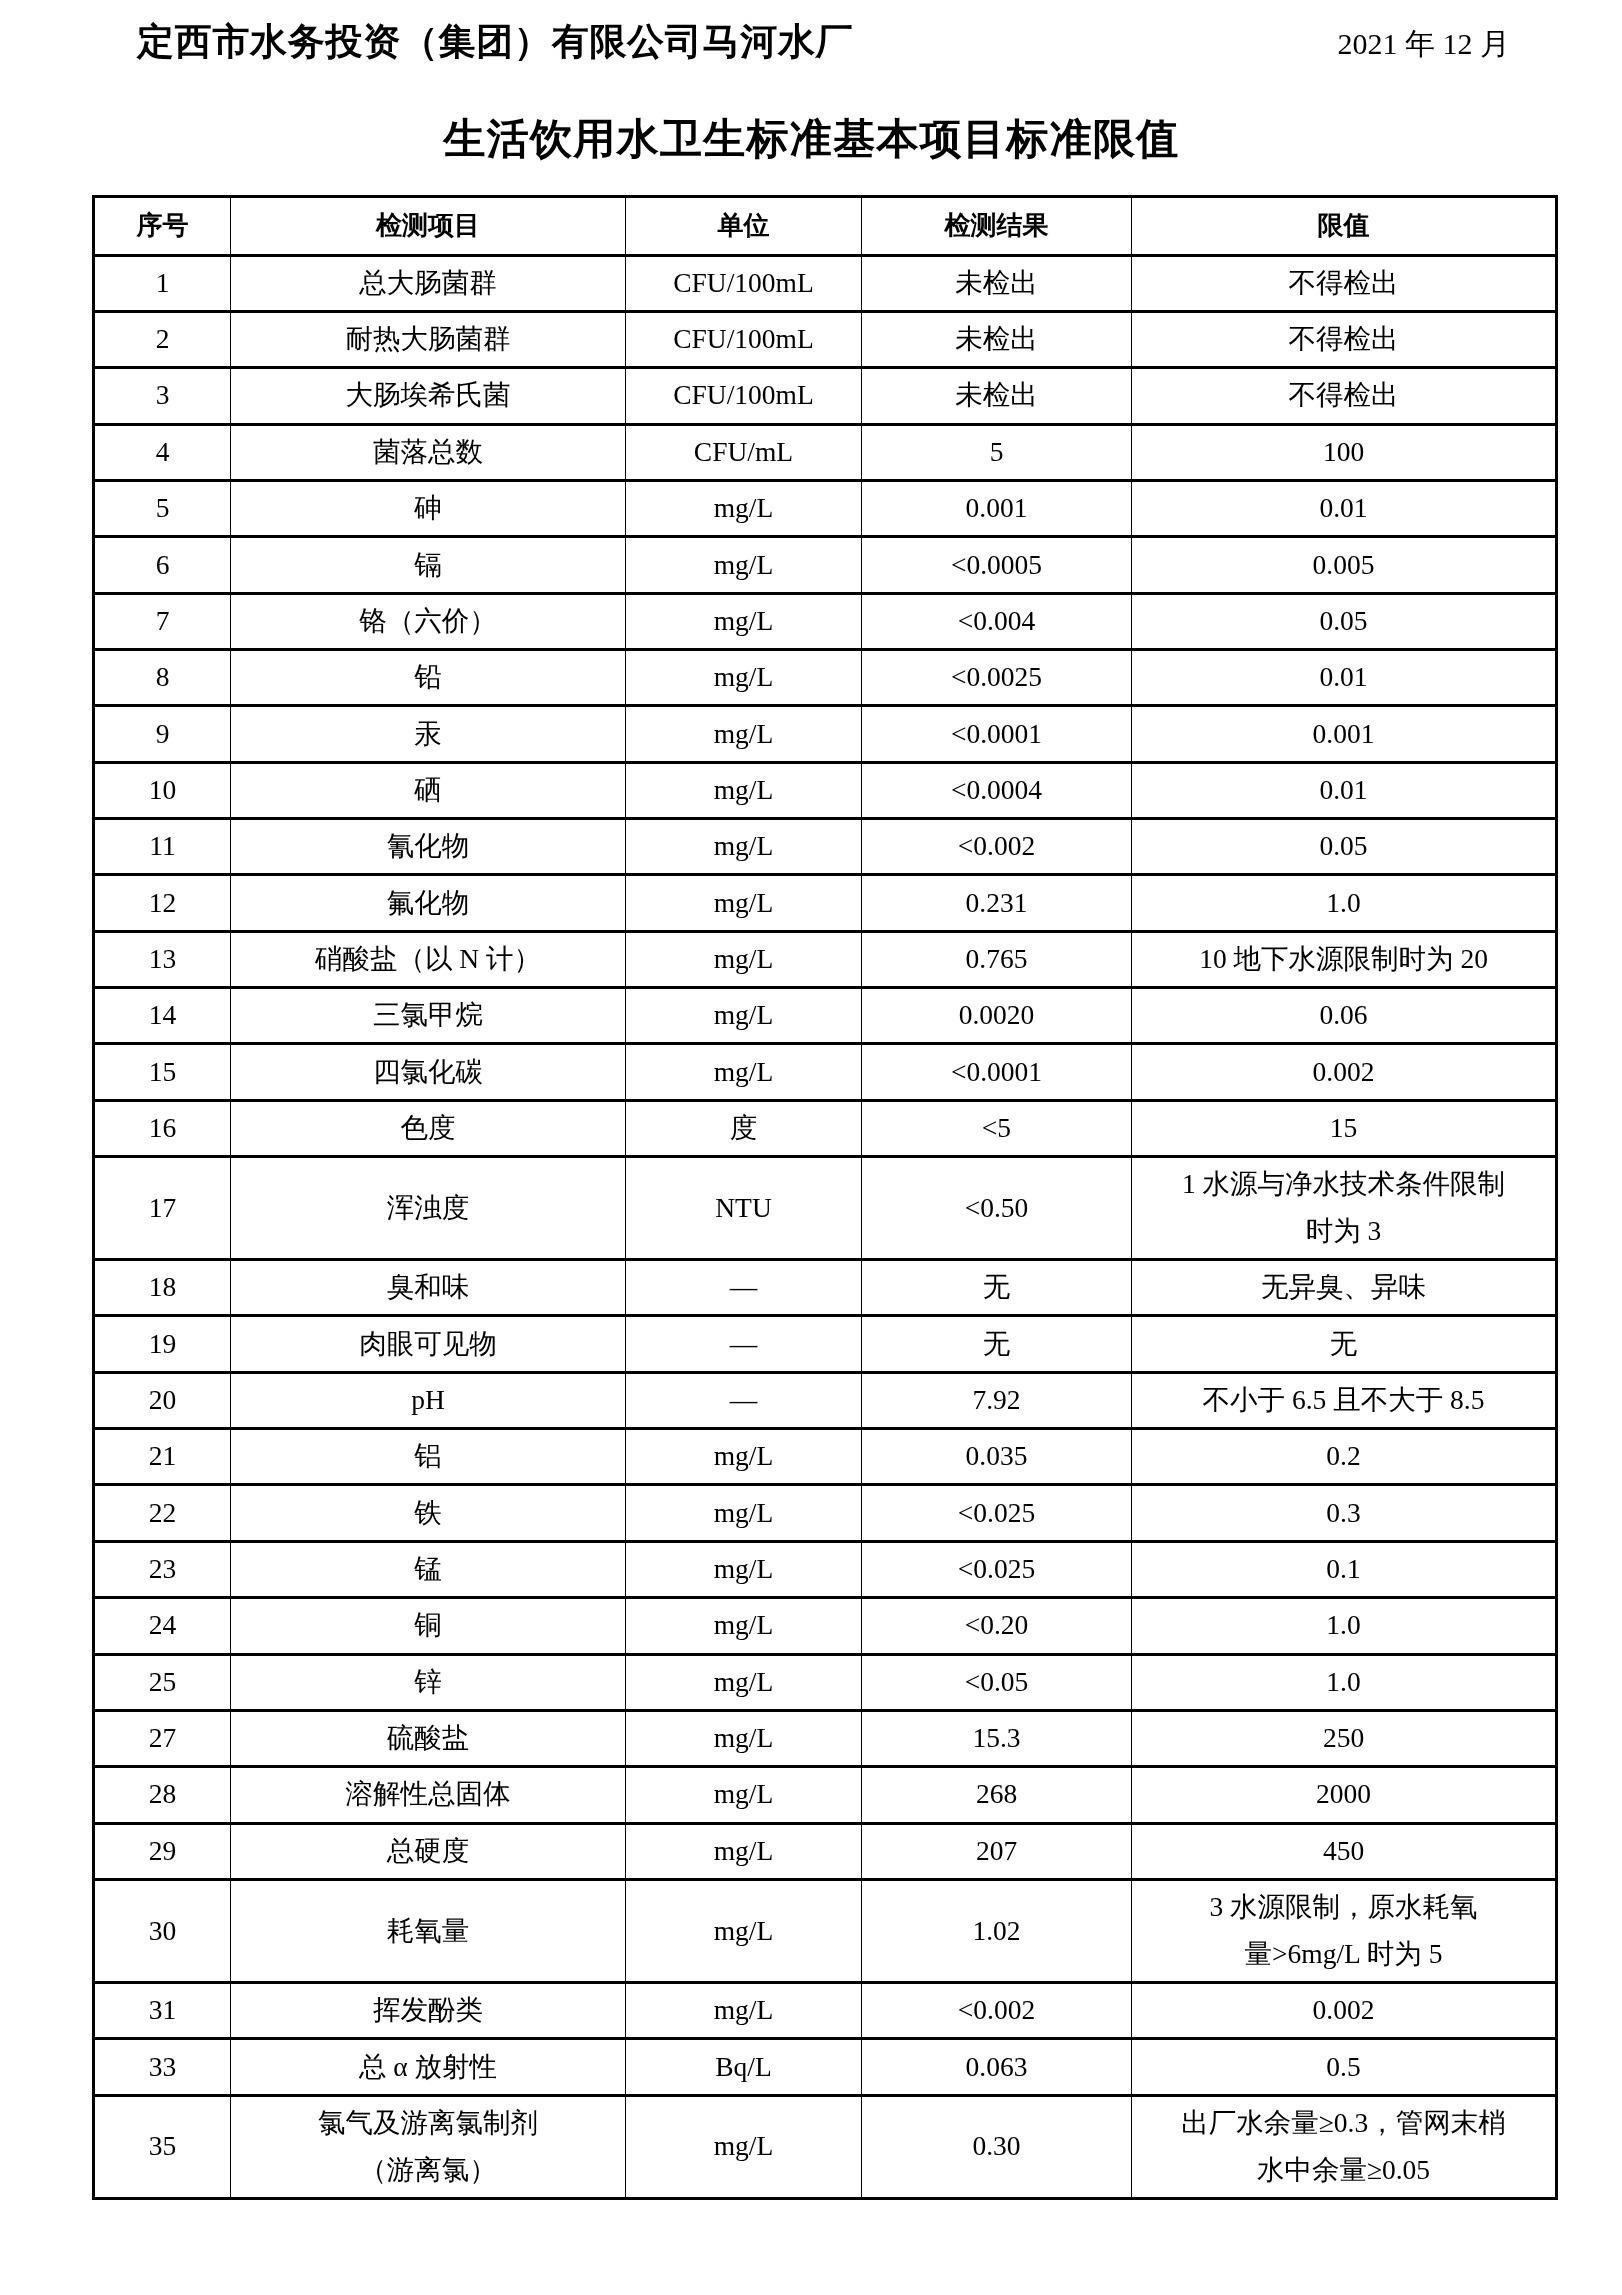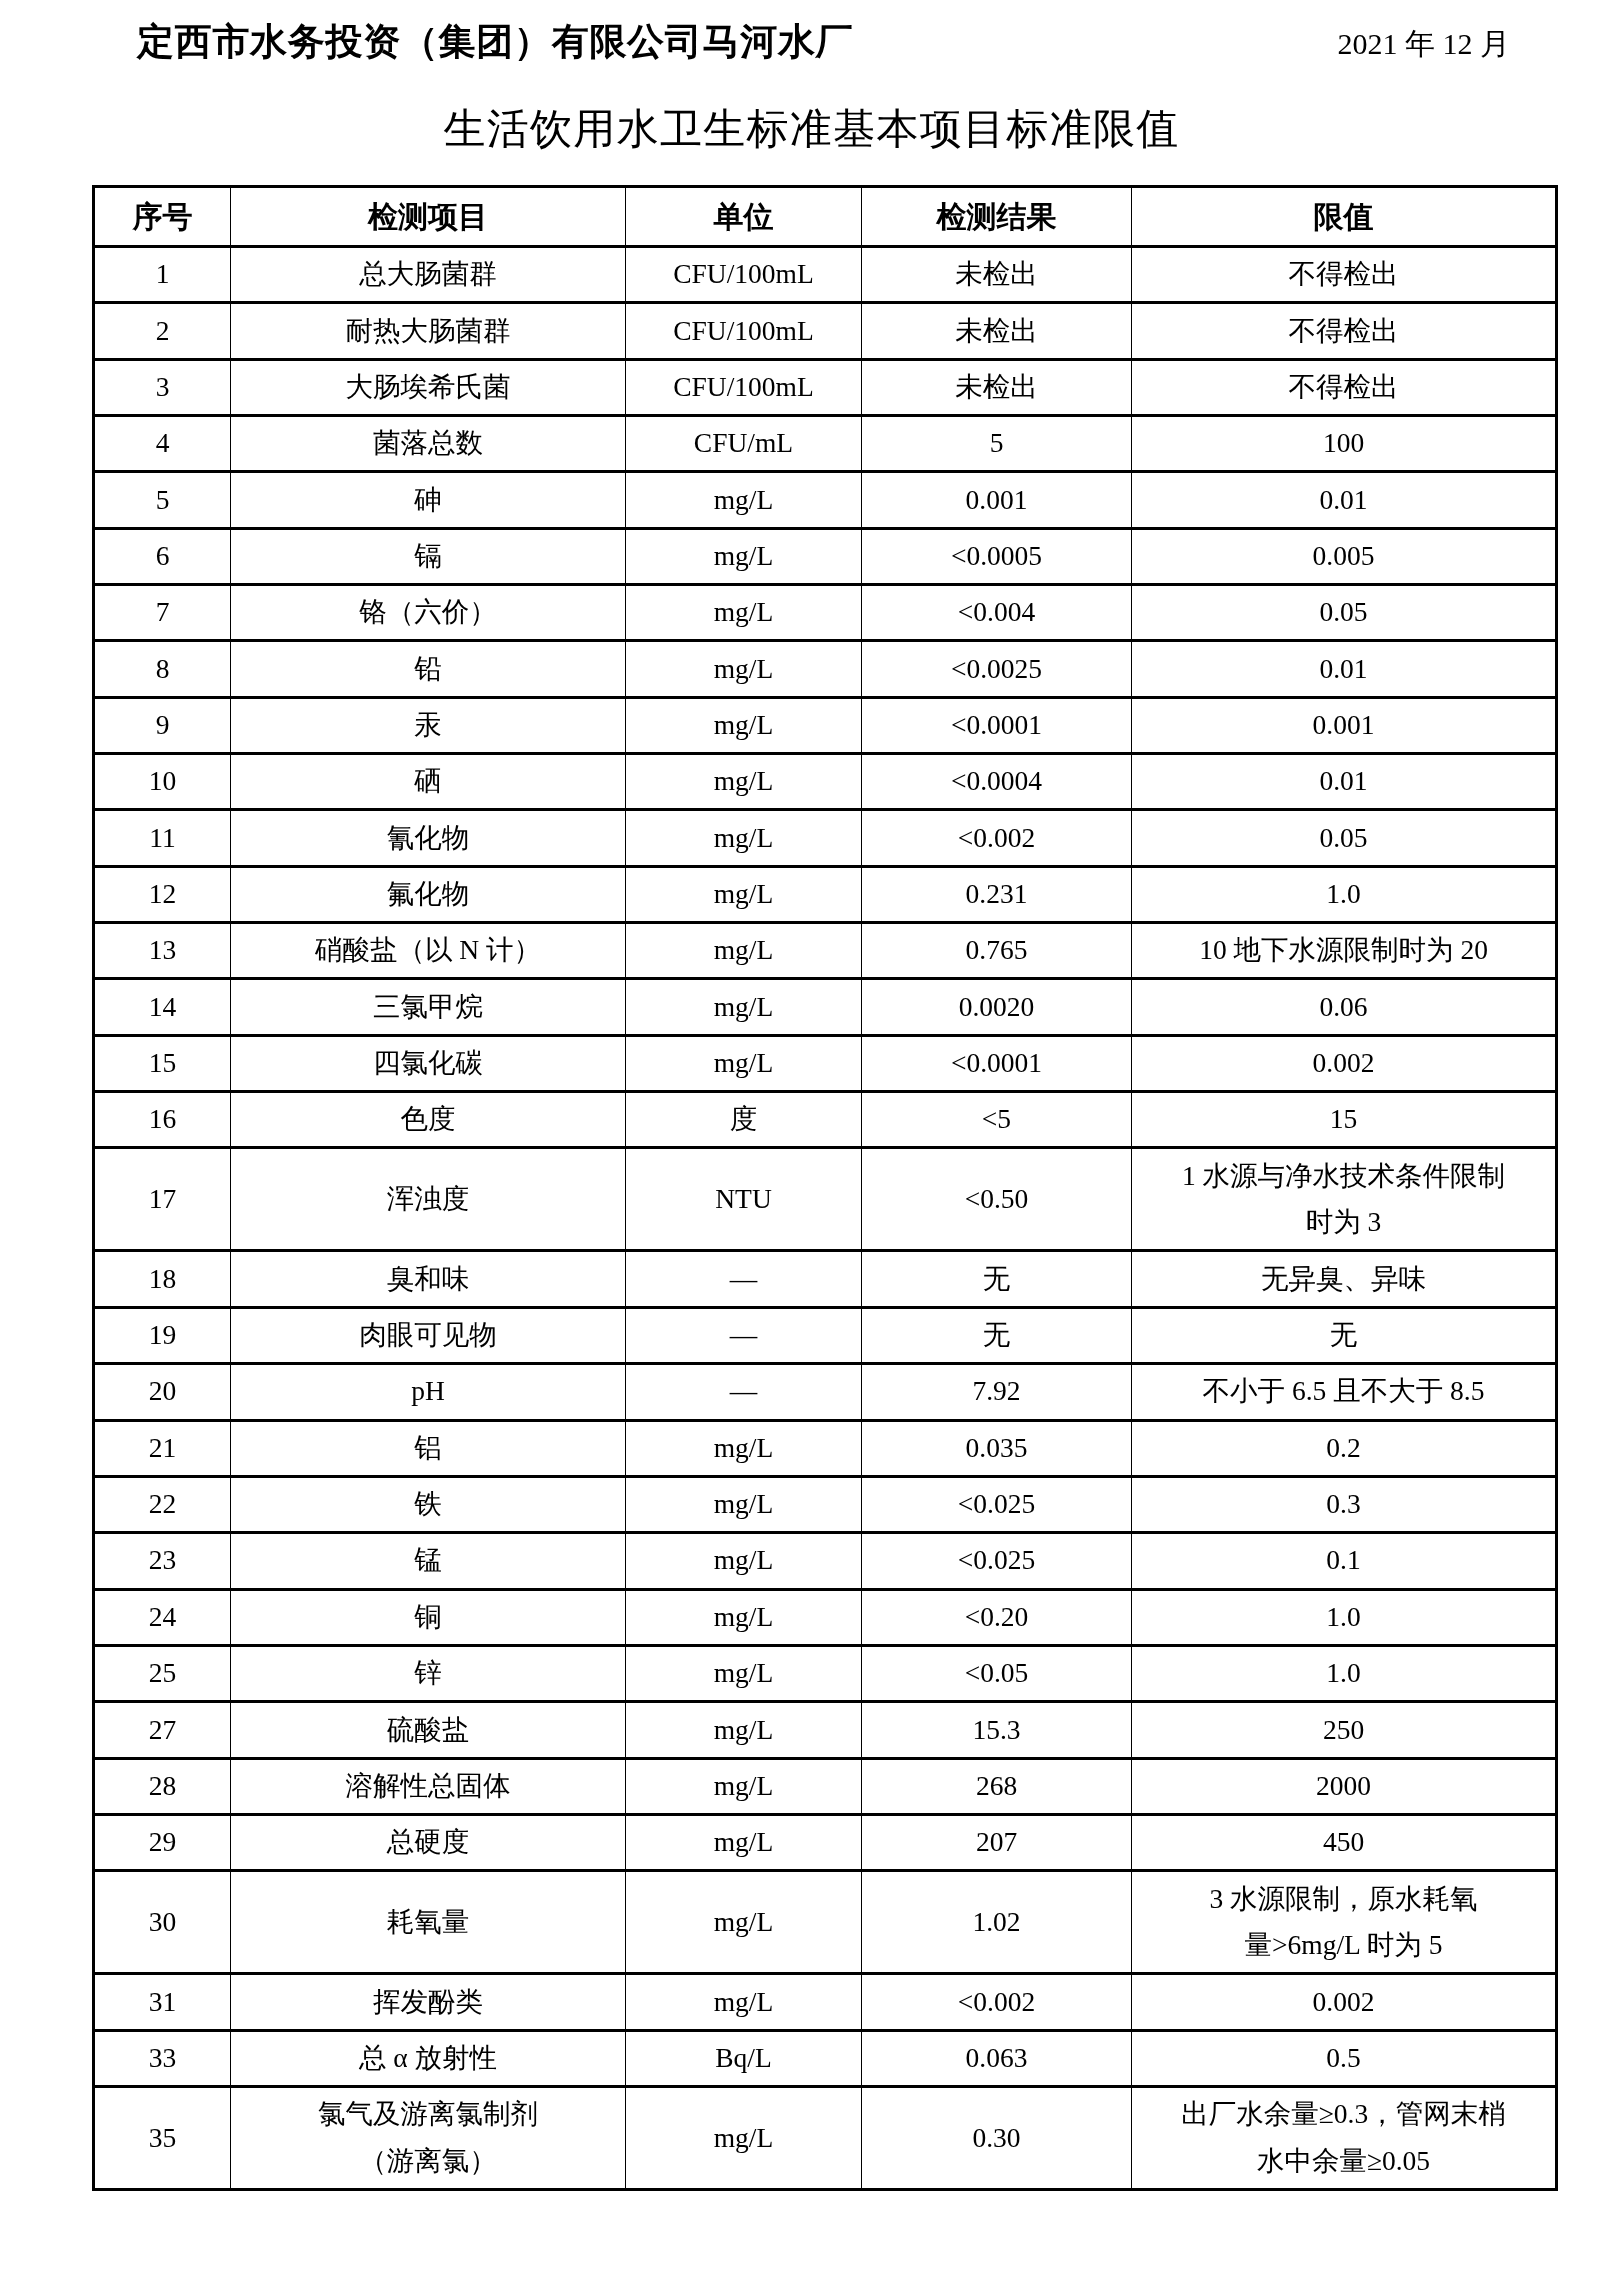--- a/index.html
+++ b/index.html
@@ -28,23 +28,23 @@
     letter-spacing: 0.7px;
   }
   .doc-header .date {
     font-size: 30px;
     font-family: "Liberation Serif", "DejaVu Serif", serif;
     text-align: right;
   }
   .doc-title {
     text-align: center;
     font-family: "Liberation Sans", "DejaVu Sans", sans-serif;
-    font-weight: normal;
+    font-weight: bold;
     font-size: 42px;
-    margin-top: 34px;
+    margin-top: 44px;
     letter-spacing: 1.3px;
   }
   table.report {
     border-collapse: collapse;
     table-layout: fixed;
     margin: 27.5px 0 0 92px;
     width: 1463px;
   }
   table.report th,
   table.report td {
@@ -55,21 +55,21 @@
     text-align: center;
     vertical-align: middle;
     white-space: pre-line;
     padding: 3.3px 5.2px;
     font-size: 27.5px;
     line-height: 1.7;
   }
   table.report { border: 3.3px solid #000; }
   table.report thead th {
     font-weight: bold;
-    font-size: 30px;
+    font-size: 26px;
     height: 59px;
     line-height: 1.3;
     padding: 9.2px 5.2px;
   }
   table.report tbody td {
     height: 53px;
   }
 </style>
 </head>
 <body>

